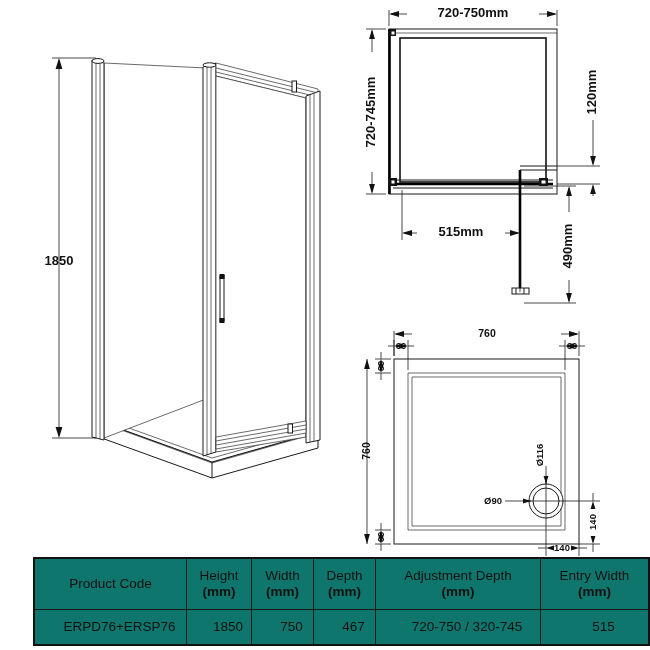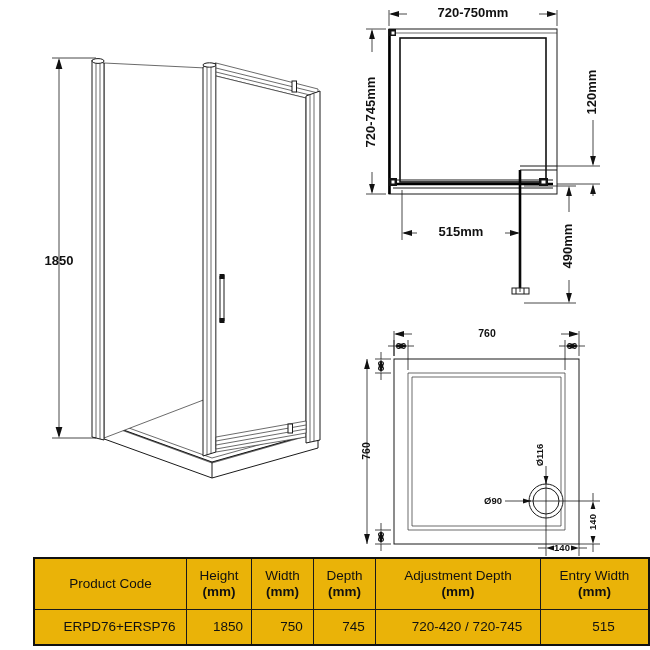--- a/index.html
+++ b/index.html
@@ -65,21 +65,21 @@
   
   #spec-table-wrap {
     position: absolute;
     left: 33px;
     top: 557px;
     width: 584px;
   }
   table.spec {
     border-collapse: collapse;
     width: 584px;
-    background: #eab308;
+    background: #0f766e;
     table-layout: fixed;
   }
   table.spec th,
   table.spec td {
     border: 1px solid #1a1a1a;
     text-align: center;
     vertical-align: middle;
     font-family: "Liberation Sans", sans-serif;
     font-size: 13.5px;
     font-weight: normal;
@@ -422,21 +422,21 @@
             <span>Entry Width</span>
             <span class="unit-line">(mm)</span>
           </th>
         </tr>
       </thead>
       <tbody>
         <tr>
           <td>ERPD76+ERSP76</td>
           <td>1850</td>
           <td>750</td>
-          <td>745</td>
-          <td>720-420 / 720-745</td>
+          <td>467</td>
+          <td>720-750 / 320-745</td>
           <td>515</td>
         </tr>
       </tbody>
     </table>
   </div>
 
 </div>
 
 </body></html>

